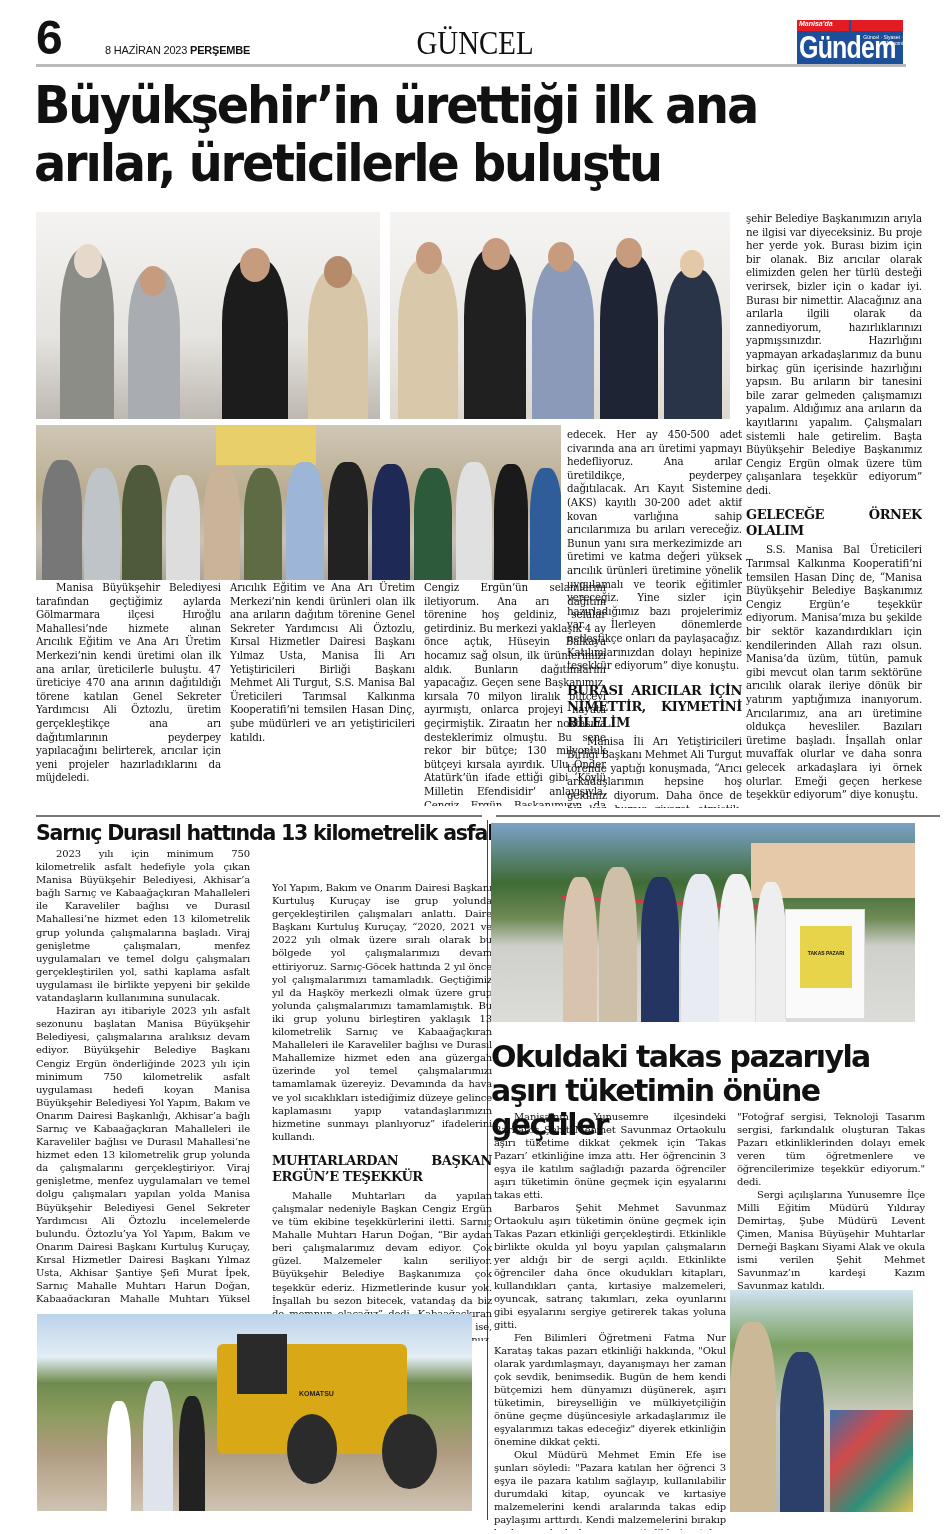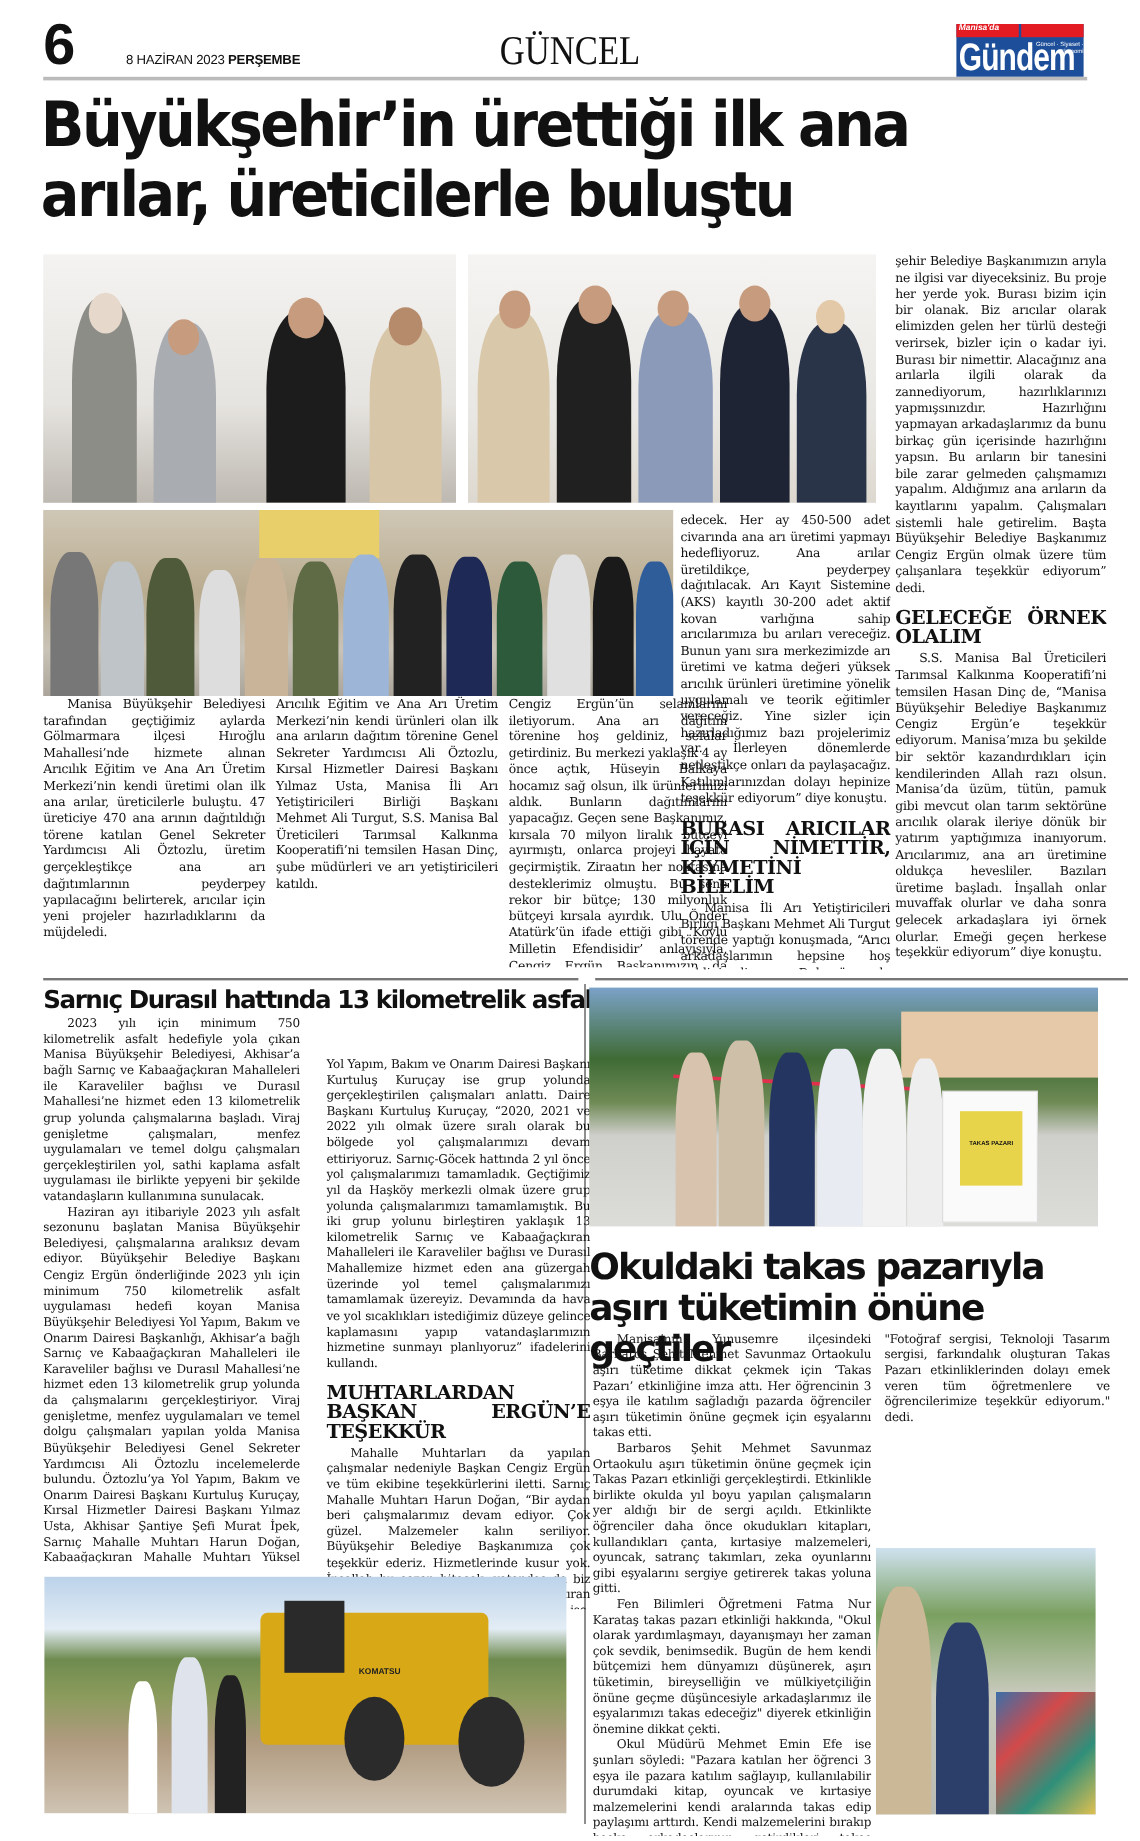--- a/index.html
+++ b/index.html
@@ -21,21 +21,21 @@
 
   .headline { left: 34px; top: 76px; width: 890px; font-family: "DejaVu Sans", sans-serif; font-weight: 700; font-size: 52px; line-height: 58px; letter-spacing: -2.4px; transform: scaleX(0.92); transform-origin: left; }
 
   .photo { background: linear-gradient(180deg, #e8e6e2 0%, #cfcac3 55%, #9a948a 100%); overflow: hidden; }
   .photo .person { position: absolute; bottom: 0; border-radius: 40% 40% 0 0; }
   .photo .head { position: absolute; border-radius: 50%; background: #c79b7e; }
 
   .col { font-size: 10.3px; line-height: 13.6px; text-align: justify; hyphens: auto; letter-spacing: -0.15px; }
   .col p { text-indent: 20px; }
   .col p.noind { text-indent: 0; }
-  .sub-h { font-family: "DejaVu Serif", serif; font-weight: 700; font-size: 16px; line-height: 16px; margin: 10px 0 4px; letter-spacing: -0.4px; }
+  .sub-h { font-family: "DejaVu Serif", serif; font-weight: 700; font-size: 13px; line-height: 16px; margin: 10px 0 4px; letter-spacing: -0.4px; }
 
   .h2 { font-family: "DejaVu Sans", sans-serif; font-weight: 700; letter-spacing: -1.2px; }
   .rule-mid { left: 36px; top: 815px; width: 446px; height: 2px; background: #777; }
   .rule-mid2 { left: 496px; top: 815px; width: 444px; height: 2px; background: #777; }
   .vrule { left: 487px; top: 820px; width: 1px; height: 700px; background: #444; }
 </style>
 </head>
 <body>
 
 <div class="abs pageno">6</div>
@@ -156,19 +156,20 @@
 <h2 class="abs h2" style="left:491px;top:1040px;width:440px;font-size:30px;line-height:34px;letter-spacing:-1.6px;">Okuldaki takas pazarıyla aşırı tüketimin önüne geçtiler</h2>
 <div class="abs col" style="left:494px;top:1110px;width:232px;height:420px;overflow:hidden;font-size:10px;line-height:13px;">
   <p>Manisa’nın Yunusemre ilçesindeki Barbaros Şehit Mehmet Savunmaz Ortaokulu aşırı tüketime dikkat çekmek için ‘Takas Pazarı’ etkinliğine imza attı. Her öğrencinin 3 eşya ile katılım sağladığı pazarda öğrenciler aşırı tüketimin önüne geçmek için eşyalarını takas etti.</p>
   <p>Barbaros Şehit Mehmet Savunmaz Ortaokulu aşırı tüketimin önüne geçmek için Takas Pazarı etkinliği gerçekleştirdi. Etkinlikle birlikte okulda yıl boyu yapılan çalışmaların yer aldığı bir de sergi açıldı. Etkinlikte öğrenciler daha önce okudukları kitapları, kullandıkları çanta, kırtasiye malzemeleri, oyuncak, satranç takımları, zeka oyunlarını gibi eşyalarını sergiye getirerek takas yoluna gitti.</p>
   <p>Fen Bilimleri Öğretmeni Fatma Nur Karataş takas pazarı etkinliği hakkında, "Okul olarak yardımlaşmayı, dayanışmayı her zaman çok sevdik, benimsedik. Bugün de hem kendi bütçemizi hem dünyamızı düşünerek, aşırı tüketimin, bireyselliğin ve mülkiyetçiliğin önüne geçme düşüncesiyle arkadaşlarımız ile eşyalarımızı takas edeceğiz" diyerek etkinliğin önemine dikkat çekti.</p>
   <p>Okul Müdürü Mehmet Emin Efe ise şunları söyledi: "Pazara katılan her öğrenci 3 eşya ile pazara katılım sağlayıp, kullanılabilir durumdaki kitap, oyuncak ve kırtasiye malzemelerini kendi aralarında takas edip paylaşımı arttırdı. Kendi malzemelerini bırakıp başka arkadaşlarının getirdikleri takas ürünlerini alan öğrenciler, hiçbir ücret ödemeden istedikleri ürünü alabilecekler."</p>
 
 </div>
 <div class="abs col" style="left:737px;top:1110px;width:188px;height:180px;overflow:hidden;font-size:10px;line-height:13px;">
   <p class="noind">"Fotoğraf sergisi, Teknoloji Tasarım sergisi, farkındalık oluşturan Takas Pazarı etkinliklerinden dolayı emek veren tüm öğretmenlere ve öğrencilerimize teşekkür ediyorum." dedi.</p>
+  <p>Sergi açılışlarına Yunusemre İlçe Milli Eğitim Müdürü Yıldıray Demirtaş, Şube Müdürü Levent Çimen, Manisa Büyüşehir Muhtarlar Derneği Başkanı Siyami Alak ve okula ismi verilen Şehit Mehmet Savunmaz’ın kardeşi Kazım Savunmaz katıldı.</p>
 
 </div>
 <div class="abs photo" style="left:730px;top:1290px;width:183px;height:222px;background:linear-gradient(180deg,#cfe2f0 0%,#7aa060 25%,#c9cabd 55%,#b9bbb3 100%);">
   <div style="position:absolute;left:100px;top:120px;width:83px;height:102px;background:linear-gradient(135deg,#3b6fa8,#d24a4a,#2f8f7a,#e0c050);"></div>
   <div class="person" style="left:0;width:46px;height:190px;background:#cbb896;"></div>
   <div class="person" style="left:50px;width:44px;height:160px;background:#2c3e6a;"></div>
 </div>
 
 </body></html>

